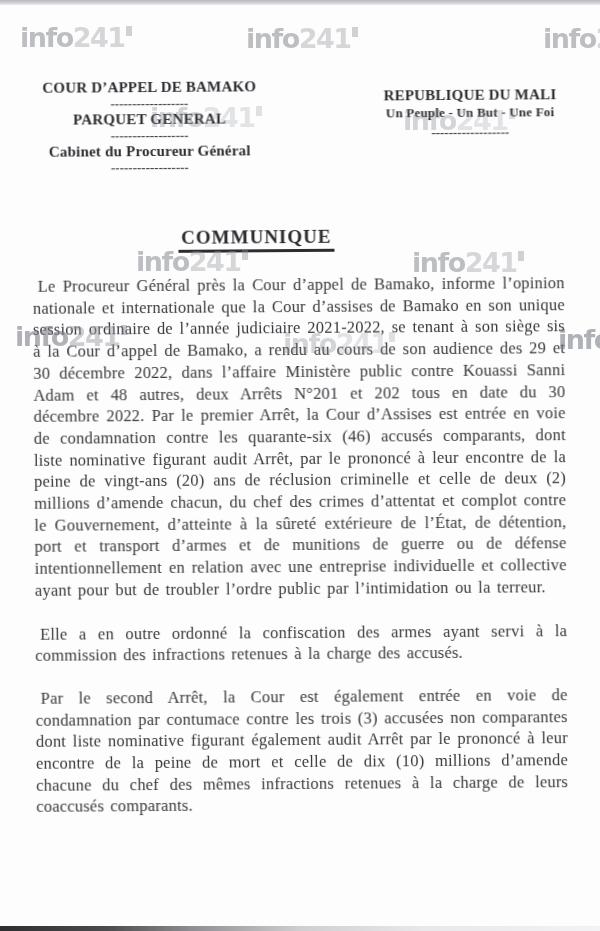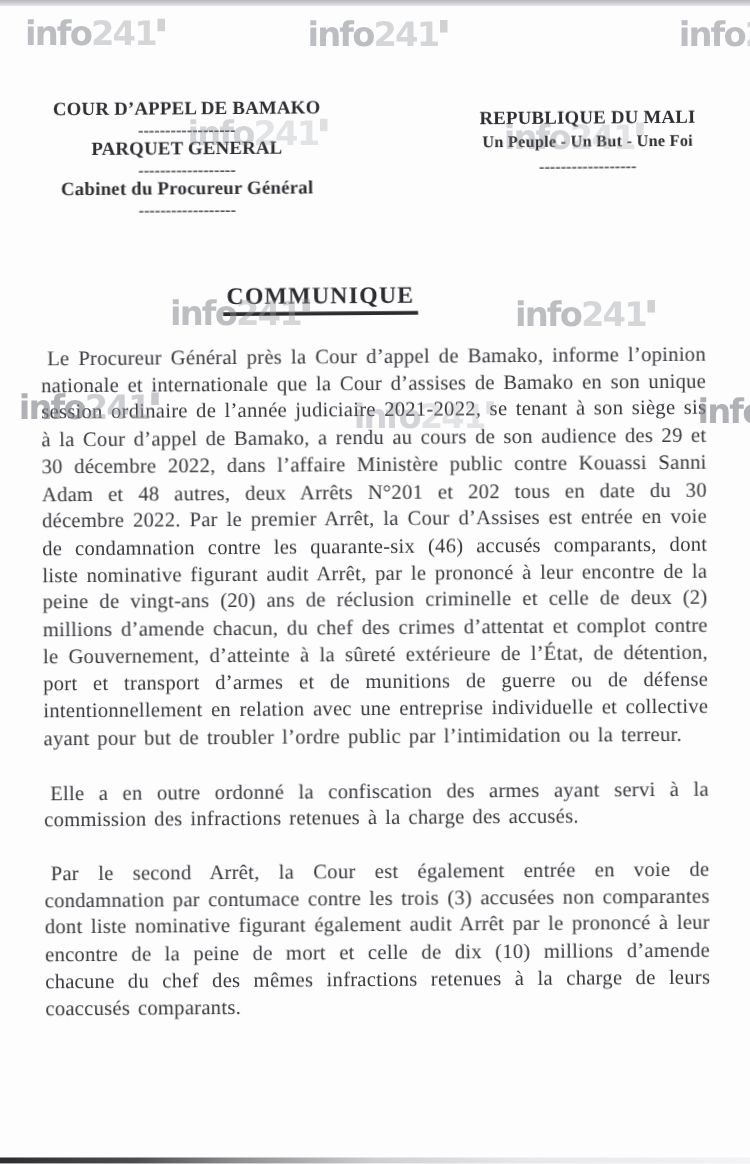--- a/index.html
+++ b/index.html
@@ -64,21 +64,21 @@
     font-size:16.5px;line-height:21.7px;
     word-spacing:2px;letter-spacing:0.2px;
     color:#39393d;
   }
   .body-p.last{margin-top:21px;}
   
   .wm{
     position:absolute;z-index:5;
     font-family:"DejaVu Sans", sans-serif;font-weight:bold;
     font-size:27px;letter-spacing:-1.5px;
-    white-space:nowrap;pointer-events:none;
+    white-space:nowrap;pointer-events:none;margin-top:10px;
     --a1:0.50;--a2:0.40;
   }
   .wm .wi{color:rgba(125,127,133,var(--a1));}
   .wm .wn{color:rgba(152,154,160,var(--a2));}
   .wm .wbox{
     display:inline-block;width:6px;height:10px;margin-left:1px;
     background:rgba(140,142,148,var(--a2));
     transform:translateY(-11px);
   }
   .wm.faint{--a1:0.32;--a2:0.26;}

